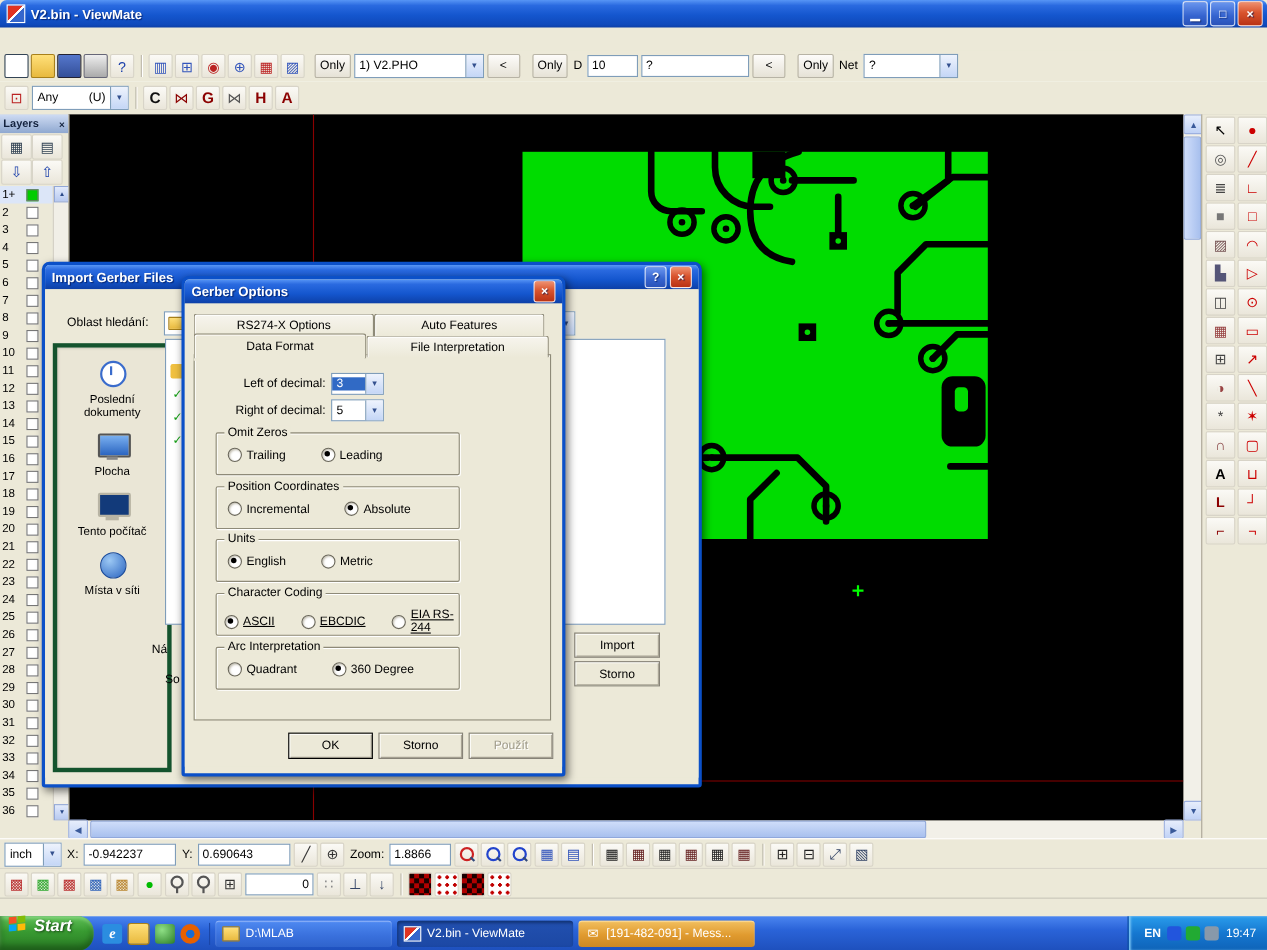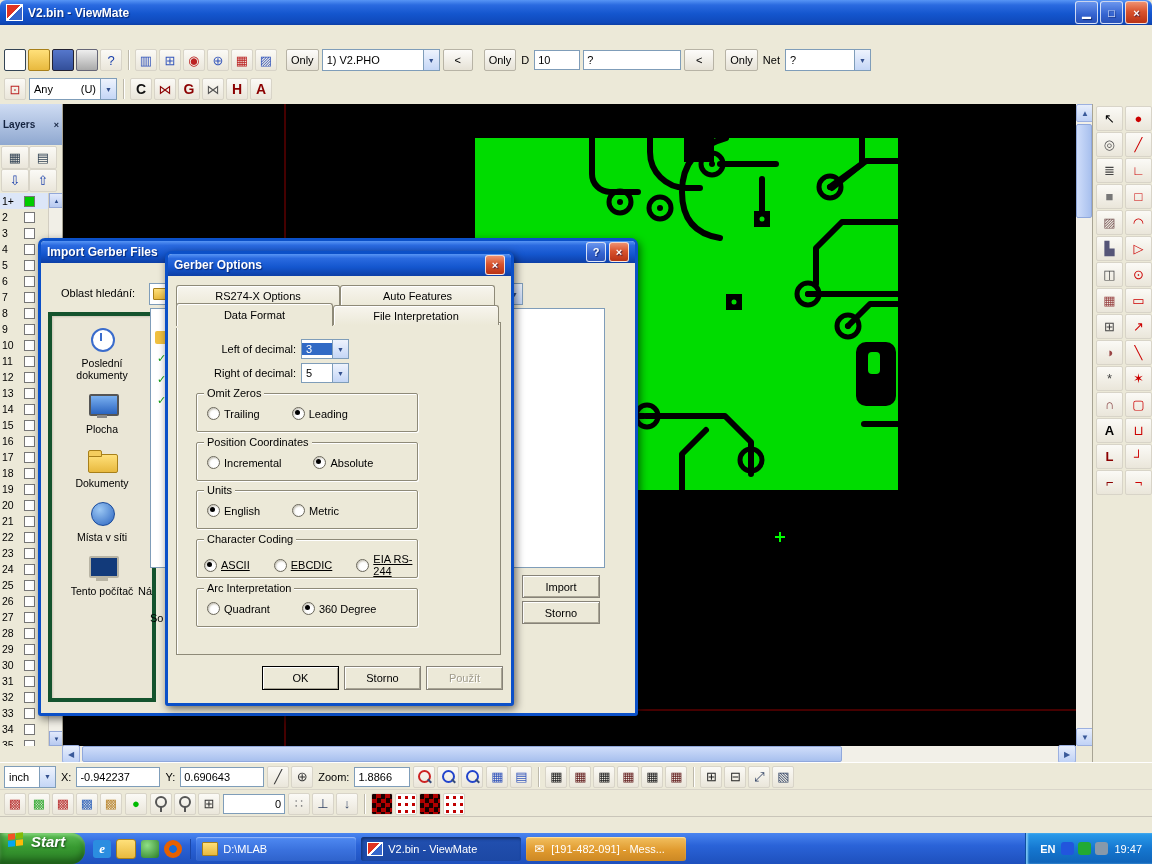--- a/index.html
+++ b/index.html
@@ -54,21 +54,21 @@
   
   .i-page{background:#fff;border:1px solid #345;}
   .i-folder{background:linear-gradient(#ffe07a,#e8b93e);border:1px solid #a8801a;}
   .i-save{background:linear-gradient(#5577cc,#334f99);border:1px solid #223;}
   .i-print{background:linear-gradient(#eee,#aaa);border:1px solid #667;}
 
   
   #layers{position:absolute;left:0;top:104px;width:62px;height:642px;background:var(--xp-face);
     border-right:1px solid #a8a494;display:flex;flex-direction:column;z-index:2;}
   .lp-head{height:17px;background:linear-gradient(#cfdcf3,#8fa8d0);display:flex;align-items:center;
-    padding:12px 3px;font-size:10px;font-weight:bold;color:#14233f;}
+    padding:0 3px;font-size:10px;font-weight:bold;color:#14233f;}
   .lp-close{margin-left:auto;font-size:9px;}
   #lp-btns{display:flex;flex-wrap:wrap;width:58px;padding:1px;}
   #lp-btns .tbi{width:26px;height:21px;}
   #layer-list{flex:1;display:flex;overflow:hidden;}
   #layer-rows{flex:1;}
   .layer-row{height:16px;display:flex;align-items:center;padding:0 2px;}
   .layer-row.active{background:#dce6f8;}
   .layer-num{width:22px;font-size:10.5px;}
   .layer-swatch{width:9px;height:9px;border:1px solid #777;}
   .lp-scroll{width:13px;background:#f1efe7;border-left:1px solid #d2cec2;display:flex;
@@ -643,30 +643,26 @@
       <div id="places">
           <div class="place-item">
             <span class="pic pic-recent"></span>
             <span class="place-label">Poslední dokumenty</span>
           </div>
           <div class="place-item">
             <span class="pic pic-desktop"></span>
             <span class="place-label">Plocha</span>
           </div>
           <div class="place-item">
-            <span class="pic pic-folder"></span>
-            <span class="place-label">Dokumenty</span>
+            <span class="pic pic-computer"></span>
+            <span class="place-label">Tento počítač</span>
           </div>
           <div class="place-item">
             <span class="pic pic-network"></span>
             <span class="place-label">Místa v síti</span>
-          </div>
-          <div class="place-item">
-            <span class="pic pic-computer"></span>
-            <span class="place-label">Tento počítač</span>
           </div>
         </div>
       <div class="filelist" style="left:109px;top:45px;width:453px;height:258px">
         <div id="file-icons-col">
             <span class="tbi" style="background: rgb(240, 192, 64);"></span>
             <span class="tbi" style="color: rgb(21, 160, 21);">✓</span>
             <span class="tbi" style="color: rgb(21, 160, 21);">✓</span>
             <span class="tbi" style="color: rgb(21, 160, 21);">✓</span>
           </div>
       </div>

